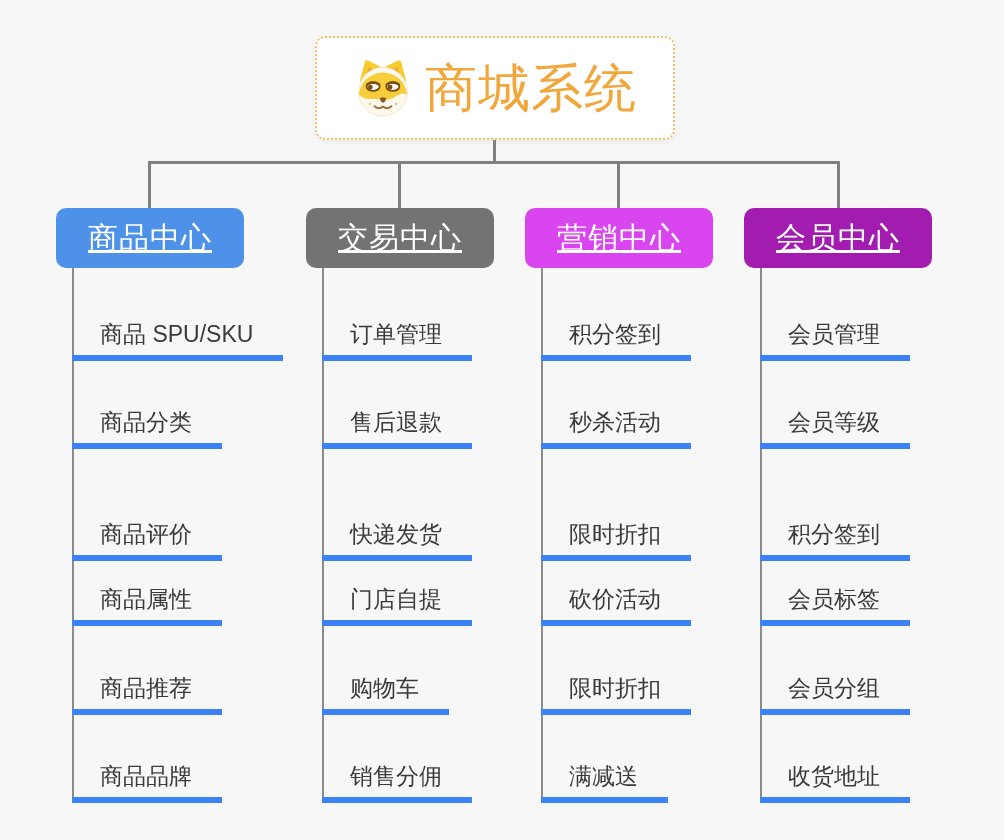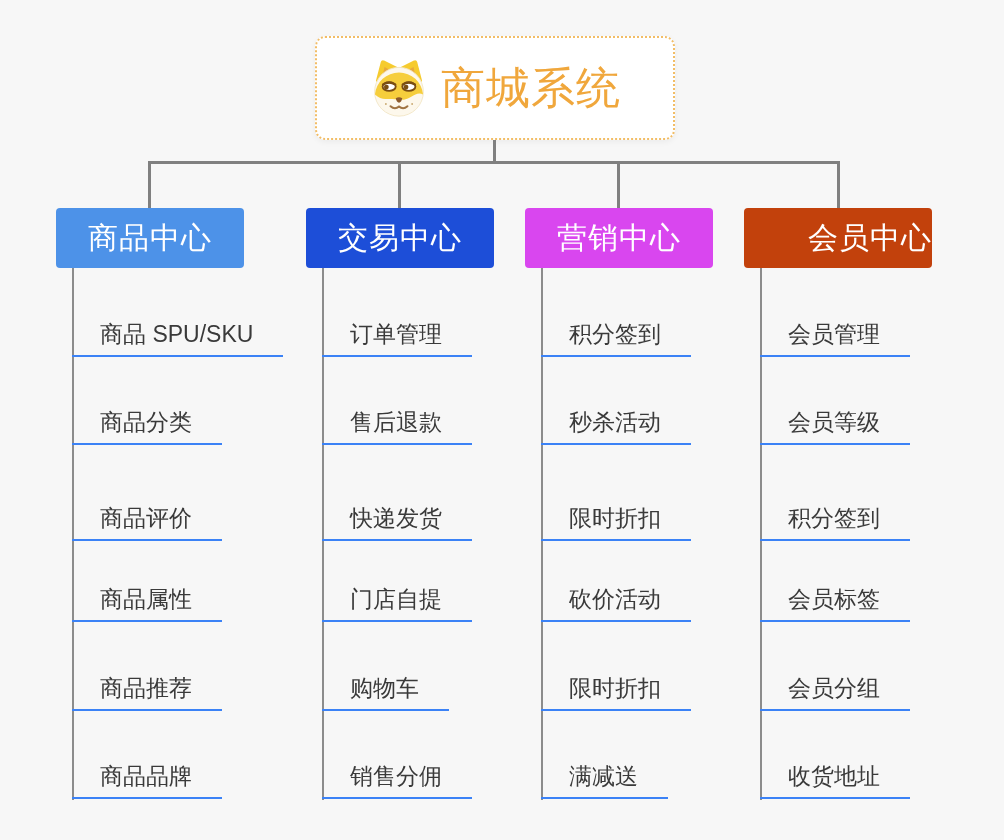--- a/index.html
+++ b/index.html
@@ -14,50 +14,50 @@
   
   .root-node{
     position:absolute;left:315px;top:36px;width:360px;height:104px;
     background:#ffffff;border:2px dotted #f2bd66;border-radius:10px;
     box-sizing:border-box;
     display:flex;align-items:center;justify-content:center;gap:12px;
     box-shadow:0 2px 6px rgba(0,0,0,0.05);
     cursor:pointer;
   }
   .root-label{
-    font-size:44px;letter-spacing:1px;font-weight:400;line-height:1;
+    font-size:52px;letter-spacing:1px;font-weight:400;line-height:1;
   }
   .doge{width:60px;height:60px;display:block;flex:0 0 auto;}
 
   
   .conn{position:absolute;background:#808080;}
   .stem{left:493px;top:140px;width:3px;height:23px;}
   .hbar{left:148px;top:161px;width:692px;height:3px;}
   .drop{top:161px;width:3px;height:48px;}
   .d0{left:148px}.d1{left:398px}.d2{left:617px}.d3{left:837px}
 
   
   .branch{
     position:absolute;top:208px;width:188px;height:60px;
-    border-radius:4px;color:#ffffff;font-size:30px;letter-spacing:1px;
-    text-align:center;line-height:60px;cursor:pointer;
+    border-radius:10px;color:#ffffff;font-size:30px;letter-spacing:1px;
+    text-align:center;line-height:60px;cursor:pointer;text-decoration:underline;
   }
   .b0{left:56px}.b1{left:306px}.b2{left:525px}.b3{left:744px}
 
   
   .colline{position:absolute;top:268px;width:2px;height:532px;background:#8c8c8c;}
   .c0{left:72px}.c1{left:322px}.c2{left:541px}.c3{left:760px}
 
   
   .leaf{
     position:absolute;height:42px;line-height:42px;
-    padding:0 30px 0 28px;border-bottom:2px solid #3b82f6;
+    padding:0 30px 0 28px;border-bottom:6px solid #3b82f6;
     font-size:23px;color:#3a3a3a;white-space:nowrap;cursor:pointer;
   }
-  .r0{top:313px}.r1{top:401px}.r2{top:497px}.r3{top:578px}.r4{top:667px}.r5{top:755px}
+  .r0{top:313px}.r1{top:401px}.r2{top:513px}.r3{top:578px}.r4{top:667px}.r5{top:755px}
 </style>
 </head>
 <body>
 
 <div class="canvas">
 
   <div class="root-node">
     <svg class="doge" viewBox="0 0 64 64" aria-hidden="true">
 
       <polygon points="10,24 15,5 31,13" fill="#F6CB2E" stroke="#F6CB2E" stroke-width="5" stroke-linejoin="round"></polygon>
@@ -86,23 +86,23 @@
   </div>
 
   <div class="conn stem"></div>
   <div class="conn hbar"></div>
   <div class="conn drop d0"></div>
   <div class="conn drop d1"></div>
   <div class="conn drop d2"></div>
   <div class="conn drop d3"></div>
 
   <div class="branch b0" style="background: rgb(77, 146, 232);">商品中心</div>
-  <div class="branch b1" style="background: #1d4ed8; text-align: center;">交易中心</div>
+  <div class="branch b1" style="background: #737373; text-align: center;">交易中心</div>
   <div class="branch b2" style="background: #d946ef;">营销中心</div>
-  <div class="branch b3" style="background: #c2410c; text-align: right;">会员中心</div>
+  <div class="branch b3" style="background: #a21caf;">会员中心</div>
 
   <div class="colline c0"></div>
   <div class="colline c1"></div>
   <div class="colline c2"></div>
   <div class="colline c3"></div>
 
   <div class="leaf c0 r0">商品 SPU/SKU</div>
   <div class="leaf c0 r1">商品分类</div>
   <div class="leaf c0 r2">商品评价</div>
   <div class="leaf c0 r3">商品属性</div>

